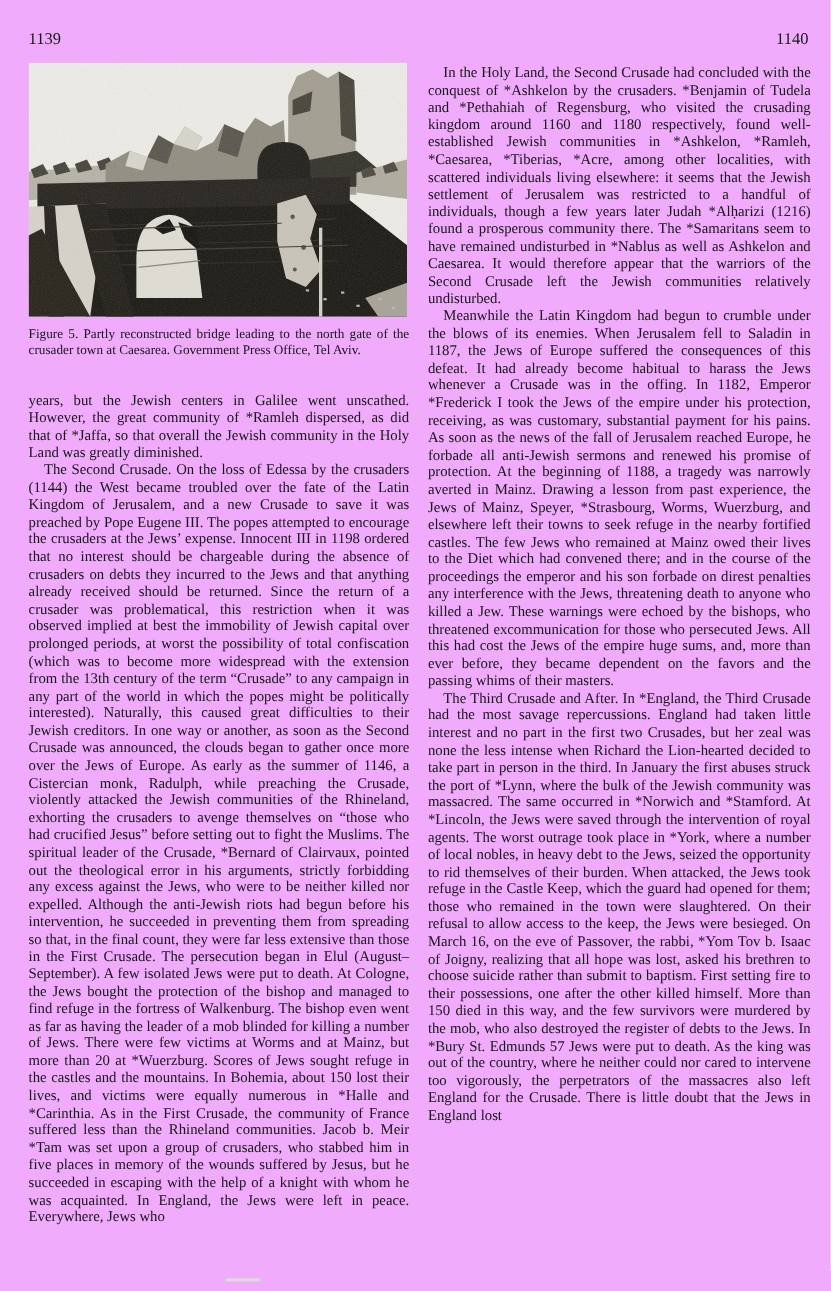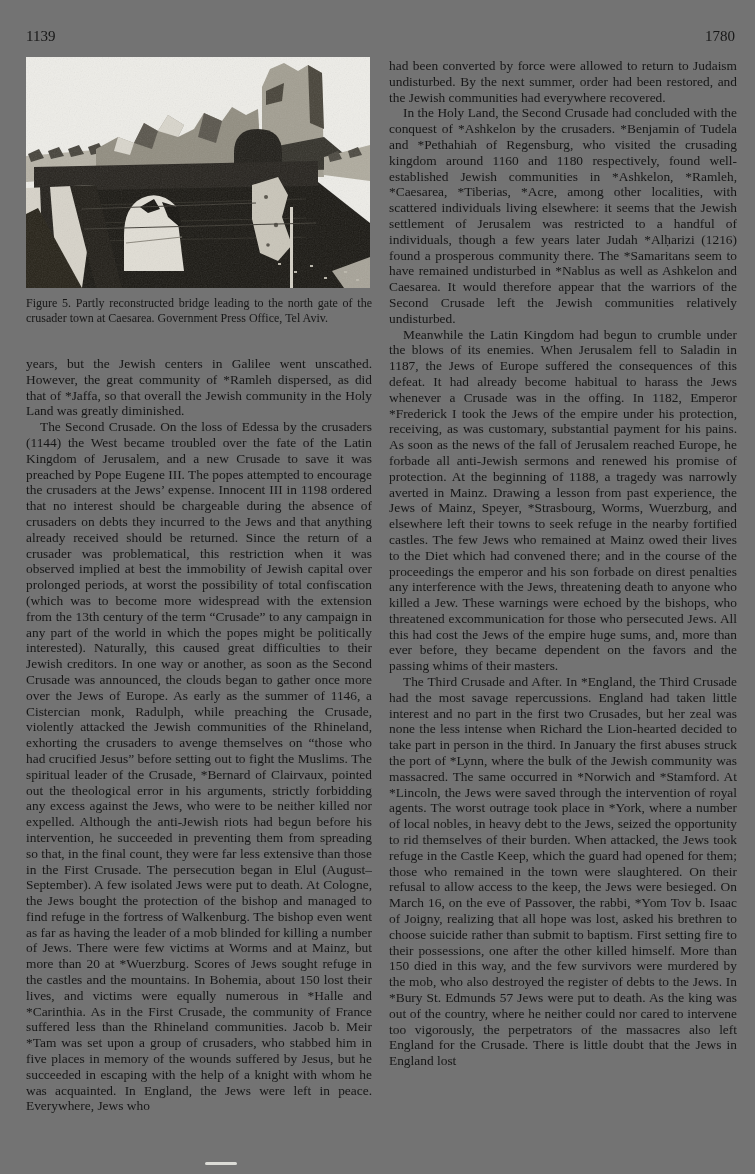--- a/index.html
+++ b/index.html
@@ -1,20 +1,20 @@
 <!DOCTYPE html>
 <html><head>
 <meta charset="utf-8">
 <style>
   html,body{margin:0;padding:0;}
   body{background:#ffffff;}
   .page{
     position:relative;
     width:755px;height:1174px;
-    background:#737373;
+    background:#f0abfc;
     overflow:hidden;
     font-family:"Liberation Serif","DejaVu Serif",serif;
     color:#161616;
   }
   
   .page-header{position:absolute;top:28px;left:0;width:755px;height:22px;}
   .page-num-left{position:absolute;left:26px;top:0;font-size:15px;}
   .page-num-right{position:absolute;right:20px;top:0;font-size:15px;}
   .article-title{
     position:absolute;left:0;right:0;top:0;text-align:center;
@@ -41,21 +41,21 @@
     background:#dcdcd7;border-radius:2px;
   }
 </style>
 </head>
 <body>
 
 <div class="page">
 
   <div class="page-header">
     <span class="page-num-left">1139</span>
-    <span class="page-num-right">1780</span>
+    <span class="page-num-right">1140</span>
   </div>
 
   <div class="col-left">
 
     <svg class="figure-photo" viewBox="0 0 344 231" width="344" height="231" xmlns="http://www.w3.org/2000/svg">
       <defs>
         <filter id="grain" x="0" y="0" width="100%" height="100%">
           <feTurbulence type="fractalNoise" baseFrequency="0.85" numOctaves="2" stitchTiles="stitch"></feTurbulence>
           <feColorMatrix type="saturate" values="0"></feColorMatrix>
         </filter>
@@ -119,21 +119,20 @@
     <div class="figure-caption">Figure 5. Partly reconstructed bridge leading to the north gate of the crusader town at Caesarea. Government Press Office, Tel Aviv.</div>
 
     <div class="column-text">
       <p><span>years, but the Jewish centers in Galilee went unscathed. However, the great community of *Ramleh dispersed, as did that of *Jaffa, so that overall the Jewish community in the Holy Land was greatly diminished.</span></p>
       <p class="indent"><b class="lead">The Second Crusade.</b> <span>On the loss of Edessa by the crusaders (1144) the West became troubled over the fate of the Latin Kingdom of Jerusalem, and a new Crusade to save it was preached by Pope Eugene III. The popes attempted to encourage the crusaders at the Jews’ expense. Innocent III in 1198 ordered that no interest should be chargeable during the absence of crusaders on debts they incurred to the Jews and that anything already received should be returned. Since the return of a crusader was problematical, this restriction when it was observed implied at best the immobility of Jewish capital over prolonged periods, at worst the possibility of total confiscation (which was to become more widespread with the extension from the 13th century of the term “Crusade” to any campaign in any part of the world in which the popes might be politically interested). Naturally, this caused great difficulties to their Jewish creditors. In one way or another, as soon as the Second Crusade was announced, the clouds began to gather once more over the Jews of Europe. As early as the summer of 1146, a Cistercian monk, Radulph, while preaching the Crusade, violently attacked the Jewish communities of the Rhineland, exhorting the crusaders to avenge themselves on “those who had crucified Jesus” before setting out to fight the Muslims. The spiritual leader of the Crusade, *Bernard of Clairvaux, pointed out the theological error in his arguments, strictly forbidding any excess against the Jews, who were to be neither killed nor expelled. Although the anti-Jewish riots had begun before his intervention, he succeeded in preventing them from spreading so that, in the final count, they were far less extensive than those in the First Crusade. The persecution began in Elul (August–September). A few isolated Jews were put to death. At Cologne, the Jews bought the protection of the bishop and managed to find refuge in the fortress of Walkenburg. The bishop even went as far as having the leader of a mob blinded for killing a number of Jews. There were few victims at Worms and at Mainz, but more than 20 at *Wuerzburg. Scores of Jews sought refuge in the castles and the mountains. In Bohemia, about 150 lost their lives, and victims were equally numerous in *Halle and *Carinthia. As in the First Crusade, the community of France suffered less than the Rhineland communities. Jacob b. Meir *Tam was set upon a group of crusaders, who stabbed him in five places in memory of the wounds suffered by Jesus, but he succeeded in escaping with the help of a knight with whom he was acquainted. In England, the Jews were left in peace. Everywhere, Jews who</span></p>
     </div>
   </div>
 
   <div class="col-right">
     <div class="column-text">
-      <p><span>had been converted by force were allowed to return to Judaism undisturbed. By the next summer, order had been restored, and the Jewish communities had everywhere recovered.</span></p>
       <p class="indent"><span>In the Holy Land, the Second Crusade had concluded with the conquest of *Ashkelon by the crusaders. *Benjamin of Tudela and *Pethahiah of Regensburg, who visited the crusading kingdom around 1160 and 1180 respectively, found well-established Jewish communities in *Ashkelon, *Ramleh, *Caesarea, *Tiberias, *Acre, among other localities, with scattered individuals living elsewhere: it seems that the Jewish settlement of Jerusalem was restricted to a handful of individuals, though a few years later Judah *Alḥarizi (1216) found a prosperous community there. The *Samaritans seem to have remained undisturbed in *Nablus as well as Ashkelon and Caesarea. It would therefore appear that the warriors of the Second Crusade left the Jewish communities relatively undisturbed.</span></p>
       <p class="indent"><span>Meanwhile the Latin Kingdom had begun to crumble under the blows of its enemies. When Jerusalem fell to Saladin in 1187, the Jews of Europe suffered the consequences of this defeat. It had already become habitual to harass the Jews whenever a Crusade was in the offing. In 1182, Emperor *Frederick I took the Jews of the empire under his protection, receiving, as was customary, substantial payment for his pains. As soon as the news of the fall of Jerusalem reached Europe, he forbade all anti-Jewish sermons and renewed his promise of protection. At the beginning of 1188, a tragedy was narrowly averted in Mainz. Drawing a lesson from past experience, the Jews of Mainz, Speyer, *Strasbourg, Worms, Wuerzburg, and elsewhere left their towns to seek refuge in the nearby fortified castles. The few Jews who remained at Mainz owed their lives to the Diet which had convened there; and in the course of the proceedings the emperor and his son forbade on direst penalties any interference with the Jews, threatening death to anyone who killed a Jew. These warnings were echoed by the bishops, who threatened excommunication for those who persecuted Jews. All this had cost the Jews of the empire huge sums, and, more than ever before, they became dependent on the favors and the passing whims of their masters.</span></p>
       <p class="indent"><b class="lead">The Third Crusade and After.</b> <span>In *England, the Third Crusade had the most savage repercussions. England had taken little interest and no part in the first two Crusades, but her zeal was none the less intense when Richard the Lion-hearted decided to take part in person in the third. In January the first abuses struck the port of *Lynn, where the bulk of the Jewish community was massacred. The same occurred in *Norwich and *Stamford. At *Lincoln, the Jews were saved through the intervention of royal agents. The worst outrage took place in *York, where a number of local nobles, in heavy debt to the Jews, seized the opportunity to rid themselves of their burden. When attacked, the Jews took refuge in the Castle Keep, which the guard had opened for them; those who remained in the town were slaughtered. On their refusal to allow access to the keep, the Jews were besieged. On March 16, on the eve of Passover, the rabbi, *Yom Tov b. Isaac of Joigny, realizing that all hope was lost, asked his brethren to choose suicide rather than submit to baptism. First setting fire to their possessions, one after the other killed himself. More than 150 died in this way, and the few survivors were murdered by the mob, who also destroyed the register of debts to the Jews. In *Bury St. Edmunds 57 Jews were put to death. As the king was out of the country, where he neither could nor cared to intervene too vigorously, the perpetrators of the massacres also left England for the Crusade. There is little doubt that the Jews in England lost</span></p>
     </div>
   </div>
 
   <div class="scan-artifact"></div>
 
 </div>
 

